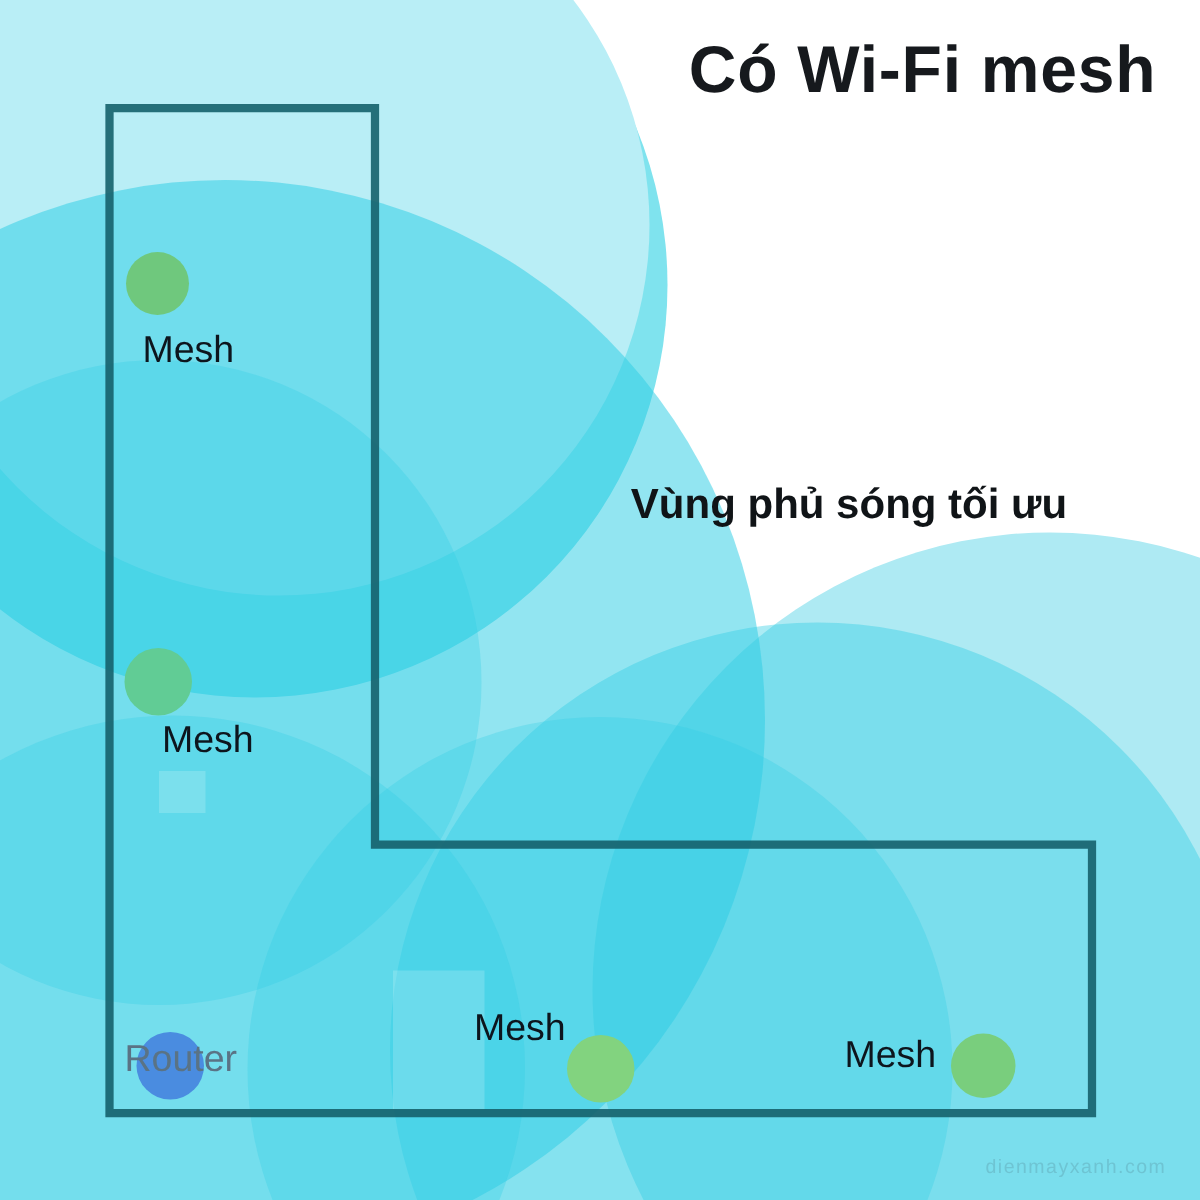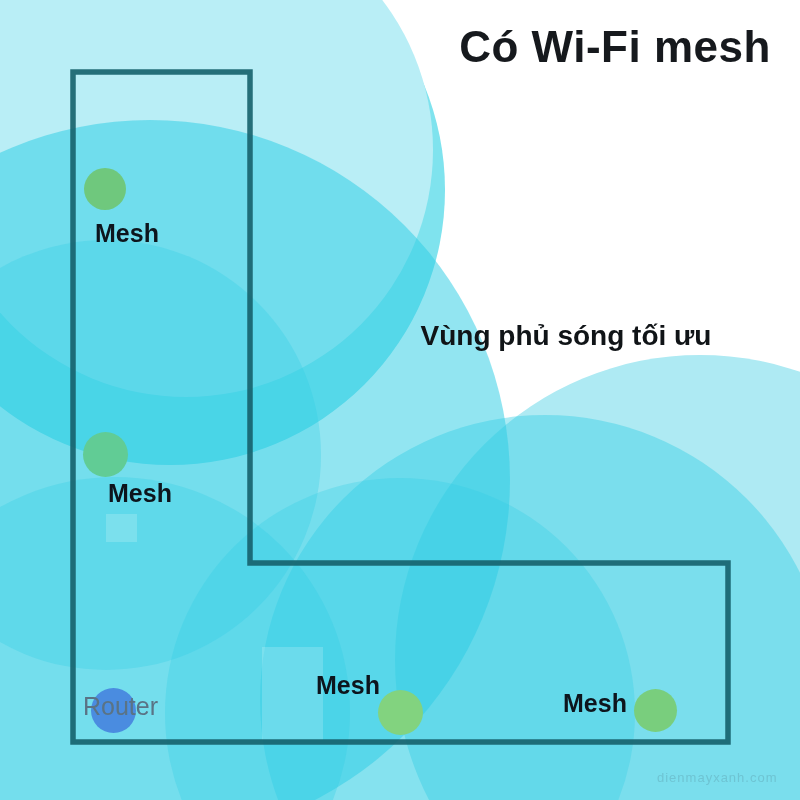--- a/index.html
+++ b/index.html
@@ -20,21 +20,21 @@
   #dot-mesh1  { left: 84px;  top: 168px; width: 42px; height: 42px; }
   #dot-mesh2  { left: 83px;  top: 432px; width: 45px; height: 45px; }
   #dot-mesh3  { left: 378px; top: 690px; width: 45px; height: 45px; }
   #dot-mesh4  { left: 634px; top: 689px; width: 43px; height: 43px; }
   #dot-router { left: 91px;  top: 688px; width: 45px; height: 45px; }
 
   .node-label {
     position: absolute;
     z-index: 4;
     font-size: 25px;
-    font-weight: 700;
+    font-weight: 400;
     color: #0d151d;
     white-space: nowrap;
   }
   #label-mesh1  { left: 95px;  top: 219px; }
   #label-mesh2  { left: 108px; top: 479px; }
   #label-mesh3  { left: 316px; top: 671px; }
   #label-mesh4  { left: 563px; top: 689px; }
   #label-router {
     left: 83px; top: 692px;
     font-weight: 400;

